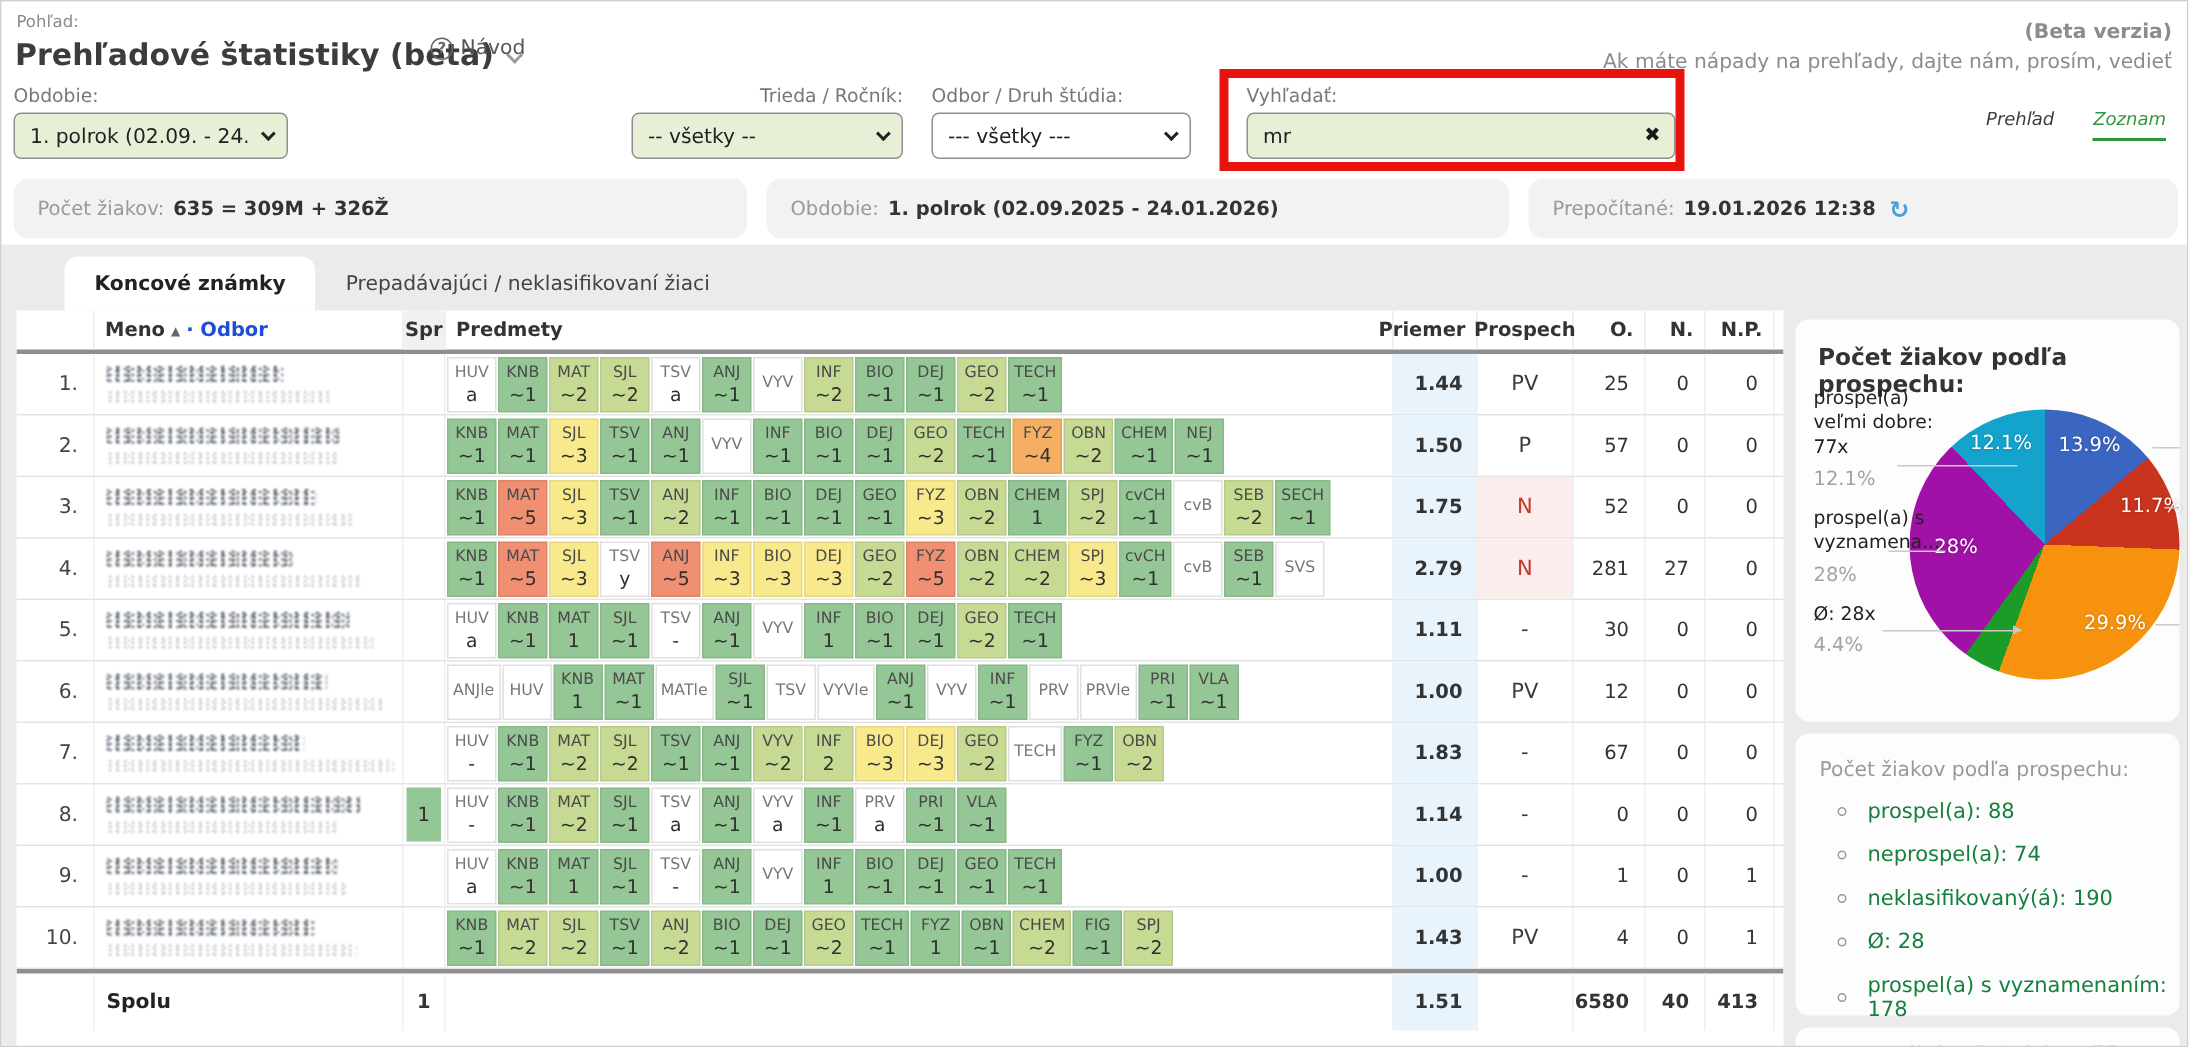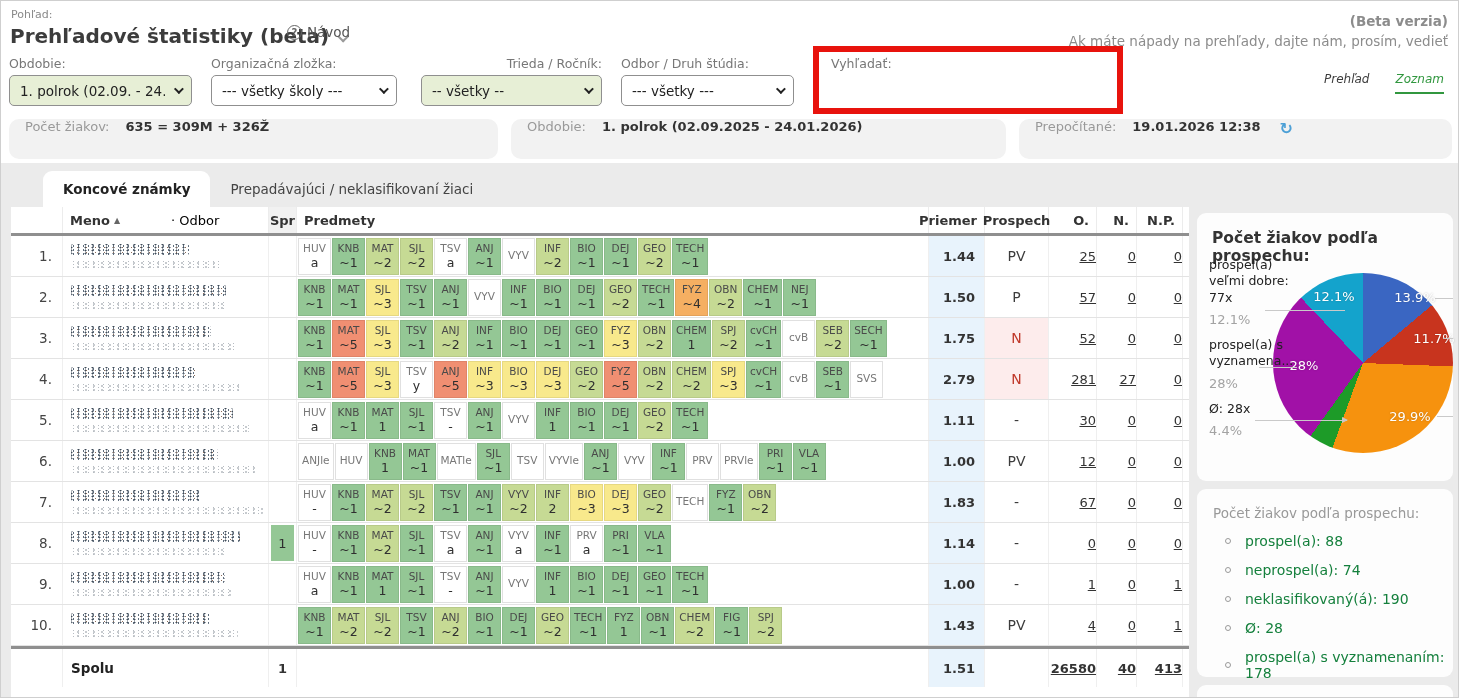--- a/index.html
+++ b/index.html
@@ -31,21 +31,21 @@
   #f-search  { left:830px; width:286px; }
   .search-ctrl { justify-content:flex-start; }
   .search-ctrl .xicon { position:absolute; right:9px; font-size:13px; color:#1a1a1a; cursor:pointer; }
   .redbox { position:absolute; left:812px; top:45px; width:310px; height:68px; border:6px solid #e8130d; z-index:6; pointer-events:none; }
   .view-toggle { position:absolute; right:14px; top:71px; font-size:12px; display:flex; gap:26px;font-style:italic; }
   .view-toggle .vt { color:#3c3c3c; cursor:pointer; padding-bottom:6px; }
   .view-toggle .vt.active { color:#31973f; border-bottom:2px solid #31973f; }
 
   
   .infobar { position:absolute; left:0; top:112px; width:100%; height:50px; background:#fff; }
-  .icard { position:absolute; top:6px; height:40px; background:#f2f2f2; border-radius:10px; display:flex; align-items:flex-start; padding:0 16px; font-size:13px; gap:16px; white-space:nowrap; }
+  .icard { position:absolute; top:6px; height:40px; background:#f2f2f2; border-radius:10px; display:flex; align-items:center; padding:0 16px; font-size:13px; gap:6px; white-space:nowrap; }
   .icard .ilabel { color:#999; }
   .icard .ival { color:#333; font-weight:600; }
   #icard1 { left:8px;   width:489px; }
   #icard2 { left:510px; width:495px; }
   #icard3 { left:1018px; width:433px; }
   .refresh-icon { color:#4da0d6; font-size:16px; font-weight:bold; cursor:pointer; margin-left:3px; }
 
   
   .workspace { position:absolute; left:0; top:162px; width:100%; height:536px; background:#ebebeb; }
 
@@ -55,32 +55,32 @@
   .tab.active { background:#fff; border-radius:9px 9px 0 0; font-weight:bold; color:#222; }
 
   
   .table-panel { position:absolute; left:10px; top:44px; width:1178px; height:492px; background:#fff; overflow:hidden; }
   .trow, .thead, .tfoot { display:grid; grid-template-columns:52px 206px 28px 632px 56px 64px 48px 40px 46px; }
   .thead { height:29px; border-bottom:3px solid #8f8f8f; align-items:center; }
   .th { font-size:13px; font-weight:bold; color:#333; padding:0 7px; height:100%; display:flex; align-items:center; border-right:1px solid #ececec; }
   .th.c { justify-content:center; } .th.r { justify-content:flex-end; }
   .th.spr { background:#f1f1f1; }
   .sort-arrow { font-size:8px; color:#666; margin:0 4px 0 4px; }
-  .odbor-part { color:#000000; font-weight:normal;margin-left:47px; }
+  .odbor-part { color:#1d4ed8; font-weight:bold; }
   .trow { height:41px; border-bottom:1px solid #e3e3e3; }
   .td { border-right:1px solid #efefef; height:100%; display:flex; align-items:center; overflow:hidden; }
   .td.num { justify-content:flex-end; padding-right:10px; font-size:13.5px; color:#444; }
   .td.name { flex-direction:column; align-items:flex-start; justify-content:center; padding:0 8px; gap:5px; }
   .td.sprc { justify-content:center; padding:2px; }
   .spr-chip { width:100%; height:36px; background:#94c795; display:flex; align-items:center; justify-content:center; font-size:13px; color:#2e2e2e; }
   .td.subs { padding:2px 1px; gap:1px; align-items:center; }
   .td.avg { justify-content:flex-end; padding-right:9px; background:#e8f3fc; font-weight:bold; font-size:13px; color:#333; }
   .td.prosp { justify-content:center; font-size:14px; color:#3c3c3c; }
   .td.prosp.bad { background:#fdecec; color:#c0392b; }
-  .td.cnt { justify-content:flex-end; font-size:13px; color:#333;text-decoration:underline; }
+  .td.cnt { justify-content:flex-end; padding-right:10px; font-size:13px; color:#333; }
   .tfoot { height:41px; border-top:3px solid #8f8f8f; align-items:center; }
   .tfoot .td { font-weight:bold; }
   .tfoot .td.label { padding-left:8px; font-size:13.5px; color:#222; border-right:1px solid #efefef; }
 
   
   .chip { display:inline-flex; flex-direction:column; align-items:center; justify-content:center; height:37px; min-width:33px; padding:1px 3px; font-size:10.5px; color:#4a4a4a; border:1px solid rgba(0,0,0,0.07); line-height:1.25; flex:0 0 auto; }
   .chip .cv { font-size:12.5px; color:#2f2f2f; }
   .chip.g0 { background:#fff; border-color:#e0e0e0; color:#777; }
   .chip.g1 { background:#94c795; }
   .chip.g2 { background:#c6da94; }
@@ -135,43 +135,40 @@
       <div class="b2">Ak máte nápady na prehľady, dajte nám, prosím, vedieť</div>
     </div>
 
     <div class="fgroup" id="f-obdobie">
       <div class="flabel">Obdobie:</div>
       <div class="fctrl green">
           <span class="val">1. polrok (02.09. - 24.01.)</span>
           <span class="chev"></span>
         </div>
     </div>
-    <div class="fgroup" id="f-org">
-      <div class="flabel">Organizačná zložka:</div>
-      <div class="fctrl">
-          <span class="val">--- všetky školy ---</span>
-          <span class="chev"></span>
-        </div>
-    </div>
     <div class="fgroup" id="f-trieda">
       <div class="flabel">Trieda / Ročník:</div>
       <div class="fctrl green">
           <span class="val">-- všetky --</span>
           <span class="chev"></span>
         </div>
     </div>
     <div class="fgroup" id="f-odbor">
       <div class="flabel">Odbor / Druh štúdia:</div>
       <div class="fctrl">
           <span class="val">--- všetky ---</span>
           <span class="chev"></span>
         </div>
     </div>
     <div class="fgroup" id="f-search">
       <div class="flabel">Vyhľadať:</div>
+      <div class="fctrl green search-ctrl">
+        <span class="val">mr</span>
+        <span class="xicon">✖</span>
+      </div>
     </div>
     <div class="redbox"></div>
 
     <div class="view-toggle">
       <span class="vt">Prehľad</span>
       <span class="vt active">Zoznam</span>
     </div>
   </div>
 
   <div class="infobar">
@@ -934,21 +931,21 @@
         <div class="td cnt">26580</div>
         <div class="td cnt">40</div>
         <div class="td cnt">413</div>
       </div>
     </div>
 
     <div class="rcard" id="rcard-pie">
       <div class="pie-title">Počet žiakov podľa prospechu:</div>
       <div class="pie" id="pie" style="background: conic-gradient(rgb(58, 102, 194) 0%, rgb(58, 102, 194) 13.9%, rgb(200, 52, 30) 13.9%, rgb(200, 52, 30) 25.6%, rgb(246, 146, 14) 25.6%, rgb(246, 146, 14) 55.5%, rgb(29, 155, 40) 55.5%, rgb(29, 155, 40) 59.9%, rgb(161, 17, 167) 59.9%, rgb(161, 17, 167) 87.9%, rgb(20, 163, 204) 87.9%, rgb(20, 163, 204) 100%);"></div>
       <div id="pie-labels">
-          <div class="pie-pct" style="left: 218px; top: 84px;">13.9%</div>
+          <div class="pie-pct" style="left: 196px; top: 84px;">13.9%</div>
           <div class="pie-pct" style="left: 237px; top: 125px;">11.7%</div>
           <div class="pie-pct" style="left: 213px; top: 203px;">29.9%</div>
           <div class="pie-pct" style="left: 107px; top: 152px;">28%</div>
           <div class="pie-pct" style="left: 137px; top: 83px;">12.1%</div>
         </div>
       <div id="pie-callouts">
           <div class="callout" style="top: 44px;">
             <div>prospel(a)</div>
             <div>veľmi dobre:</div>
             <div>77x</div>

